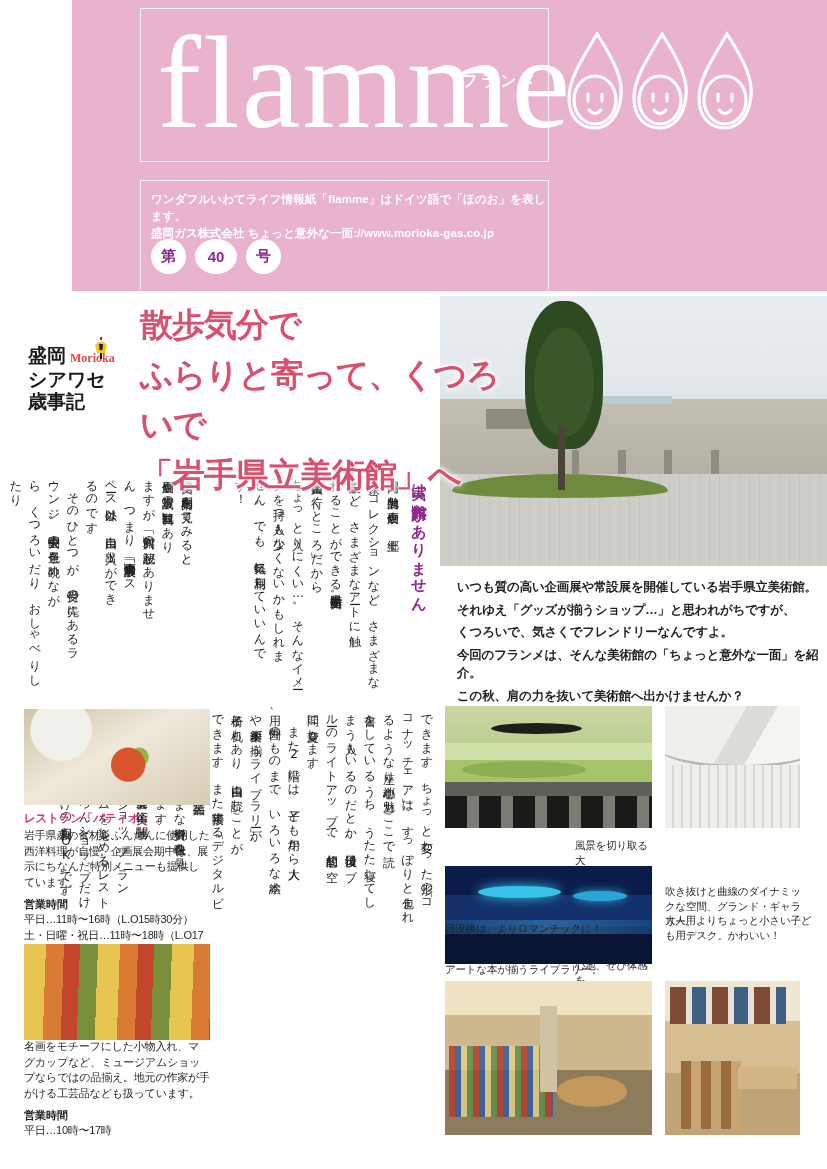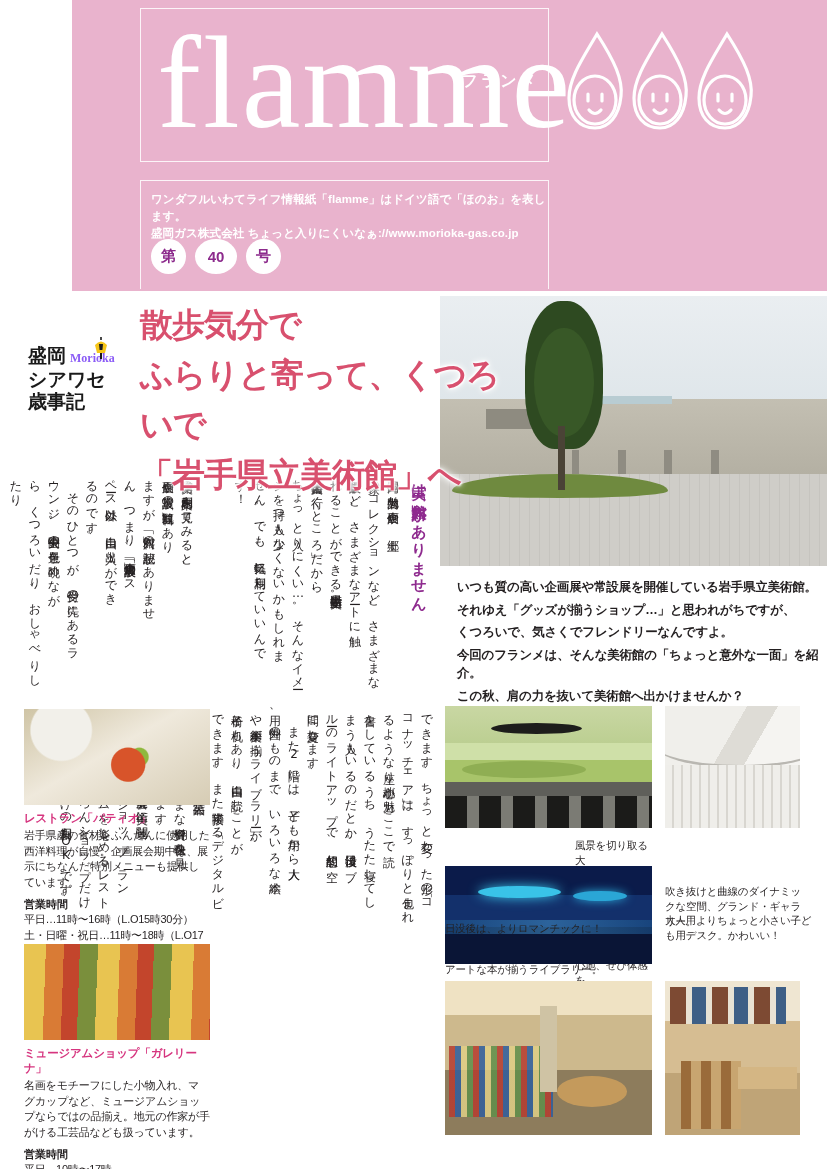--- a/index.html
+++ b/index.html
@@ -63,21 +63,21 @@
   .hero-title{position:absolute;left:140px;top:300px;width:370px;z-index:5;}
   .hero-title div{
     font-family:"DejaVu Sans","Liberation Sans",sans-serif;
     font-size:33px;line-height:50px;font-weight:700;color:#d8506e;
     letter-spacing:-1px;text-shadow:0 0 3px #fff,0 0 6px #fff,0 0 9px #fff,1px 1px 2px #fff,-1px -1px 2px #fff;
   }
 
   
   .morioka-logo{position:absolute;left:28px;top:345px;width:108px;height:84px;z-index:6;}
   .morioka-logo .row1{font-size:19px;font-weight:700;line-height:22px;letter-spacing:0;color:#1a1a1a;}
-  .morioka-logo .romaji{color:#8b5cf6;font-size:12px;font-weight:700;font-family:"Liberation Serif",serif;margin-left:4px;}
+  .morioka-logo .romaji{color:#ef4444;font-size:12px;font-weight:700;font-family:"Liberation Serif",serif;margin-left:4px;}
   .morioka-logo .row2,.morioka-logo .row3{font-size:19px;font-weight:700;line-height:22px;color:#1a1a1a;}
   .lamp{position:absolute;left:62px;top:-9px;width:22px;height:24px;}
 
   
   .intro{position:absolute;left:457px;top:578px;width:384px;}
   .intro p{margin:0 0 4px 0;font-size:12.5px;line-height:18.5px;font-weight:700;color:#231f20;letter-spacing:-.2px;}
 
   
   .vwrap{
     writing-mode:vertical-rl;text-orientation:upright;
@@ -164,21 +164,21 @@
 
   <div class="banner">
 
     <div class="banner-logo-box">
       <div class="wordmark">flamme</div>
       <div class="kana-ruby">フランメ</div>
     </div>
 
     <div class="banner-info">
       <p class="l1">ワンダフルいわてライフ情報紙「flamme」はドイツ語で「ほのお」を表します。</p>
-      <p>盛岡ガス株式会社 ちょっと入りにくいなぁ://www.morioka-gas.co.jp</p>
+      <p>盛岡ガス株式会社 ちょっと意外な一面://www.morioka-gas.co.jp</p>
       <div class="issue-row">
         <div class="issue-pill">第</div>
         <div class="issue-pill num">40</div>
         <div class="issue-pill">号</div>
       </div>
     </div>
 
     <div class="flames">
       <svg width="230" height="120" viewBox="0 0 230 120">
         <g fill="none" stroke="#ffffff" stroke-width="3.2">
@@ -315,21 +315,20 @@
     <p>岩手県産の食材をふんだんに使用した西洋料理が自慢。企画展会期中は、展示にちなんだ特別メニューも提供しています。</p>
     <div class="hours-label">営業時間</div>
     <div class="hours">平日…11時〜16時（L.O15時30分）</div>
     <div class="hours">土・日曜・祝日…11時〜18時（L.O17時30分）</div>
   </div>
 
   <div class="card card-shop">
     <div class="thumb">
         <div class="ph-shop"></div>
       </div>
-    <h4>ミュージアムショップ「ガレリーナ」</h4>
     <p>名画をモチーフにした小物入れ、マグカップなど、ミュージアムショップならではの品揃え。地元の作家が手がける工芸品なども扱っています。</p>
     <div class="hours-label">営業時間</div>
     <div class="hours">平日…10時〜17時</div>
 
   </div>
 
   <div class="rp rp1">
     <div class="ceil"></div>
       <div class="lamp1"></div>
       <div class="hill"></div>

